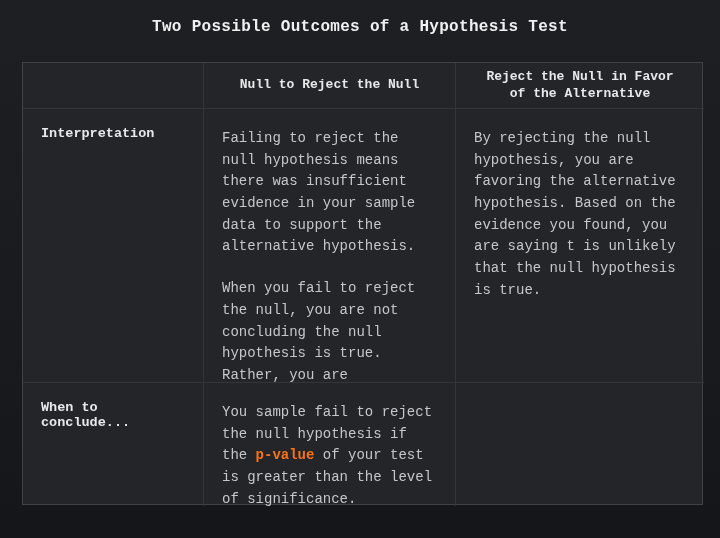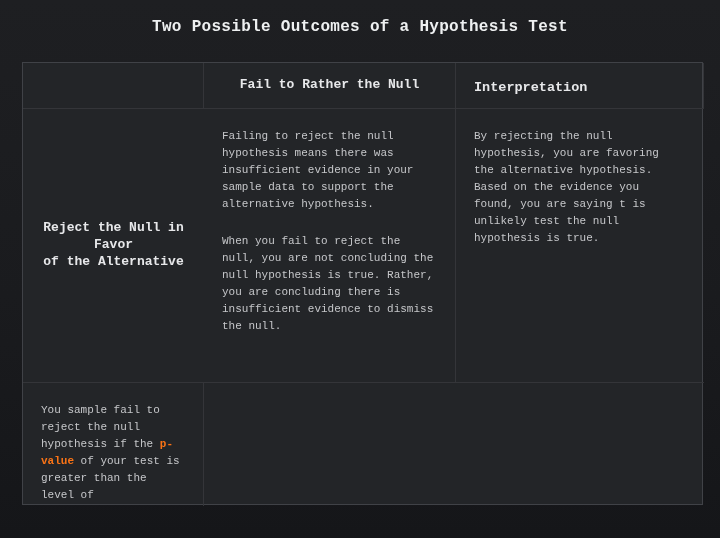--- a/index.html
+++ b/index.html
@@ -55,55 +55,56 @@
   }
   .label-cell {
     padding: 17px 14px 0 18px;
     color: #e7e8ea;
     font-size: 13.5px;
     font-weight: bold;
   }
   .body-cell {
     padding: 19px 20px 8px 18px;
     color: #c6c7ca;
-    font-size: 11px;
+    font-size: 14px;
     line-height: 1.55;
   }
   .body-cell p { margin: 0 0 20px 0; }
   .body-cell p:last-child { margin-bottom: 0; }
   .highlight {
     color: #f97316;
     font-weight: bold;
   }
 </style>
 </head>
 <body>
 
 <div class="screen">
 
   <div class="page-title">Two Possible Outcomes of a Hypothesis Test</div>
 
   <div class="comparison-table">
 
     <div class="cell header-cell"></div>
     <div class="cell header-cell">
-      <span>Fail to Rather the Null</span>
+      <span>Null to Reject the Null</span>
     </div>
-    <div class="cell label-cell">Interpretation</div>
-
     <div class="cell header-cell last-col">
       <span>Reject the Null in Favor</span>
       <span>of the Alternative</span>
     </div>
+
+    <div class="cell label-cell">Interpretation</div>
     <div class="cell body-cell">
       <p>Failing to reject the null hypothesis means there was insufficient evidence in your sample data to support the alternative hypothesis.</p>
       <p>When you fail to reject the null, you are not concluding the null hypothesis is true. Rather, you are concluding there is insufficient evidence to dismiss the null.</p>
     </div>
     <div class="cell body-cell last-col">
-      <p>By rejecting the null hypothesis, you are favoring the alternative hypothesis. Based on the evidence you found, you are saying t is unlikely test the null hypothesis is true.</p>
+      <p>By rejecting the null hypothesis, you are favoring the alternative hypothesis. Based on the evidence you found, you are saying t is unlikely that the null hypothesis is true.</p>
     </div>
 
+    <div class="cell label-cell last-row">When to conclude...</div>
     <div class="cell body-cell last-row">
       <p><span>You sample fail to reject the null hypothesis if the </span><span class="highlight">p-value</span><span> of your test is greater than the level of significance.</span></p>
     </div>
 
   </div>
 </div>
 
 </body></html>

